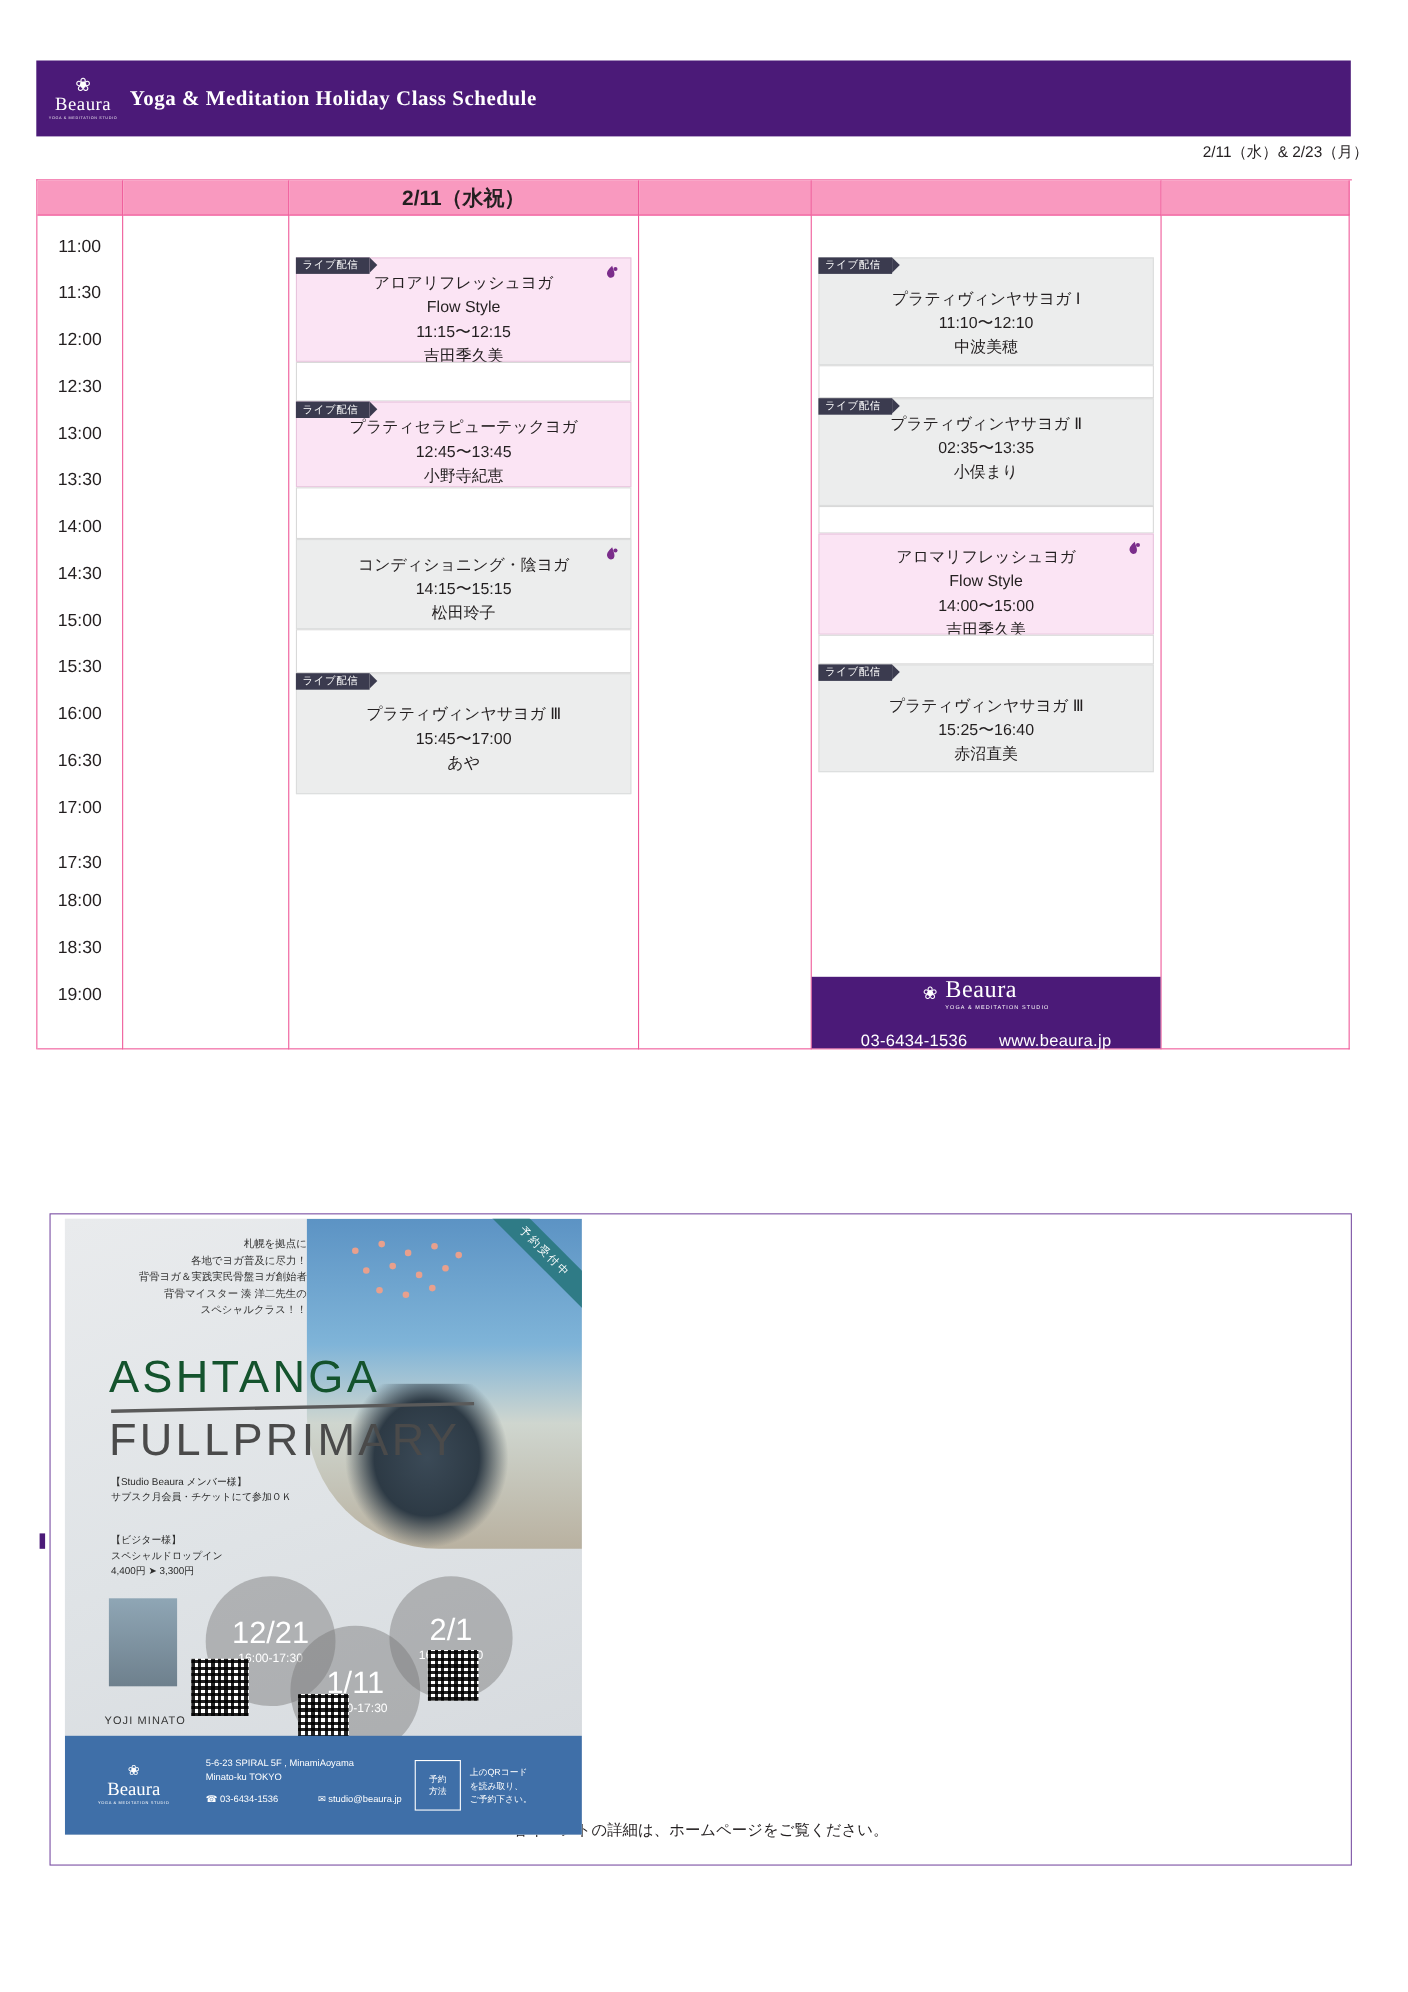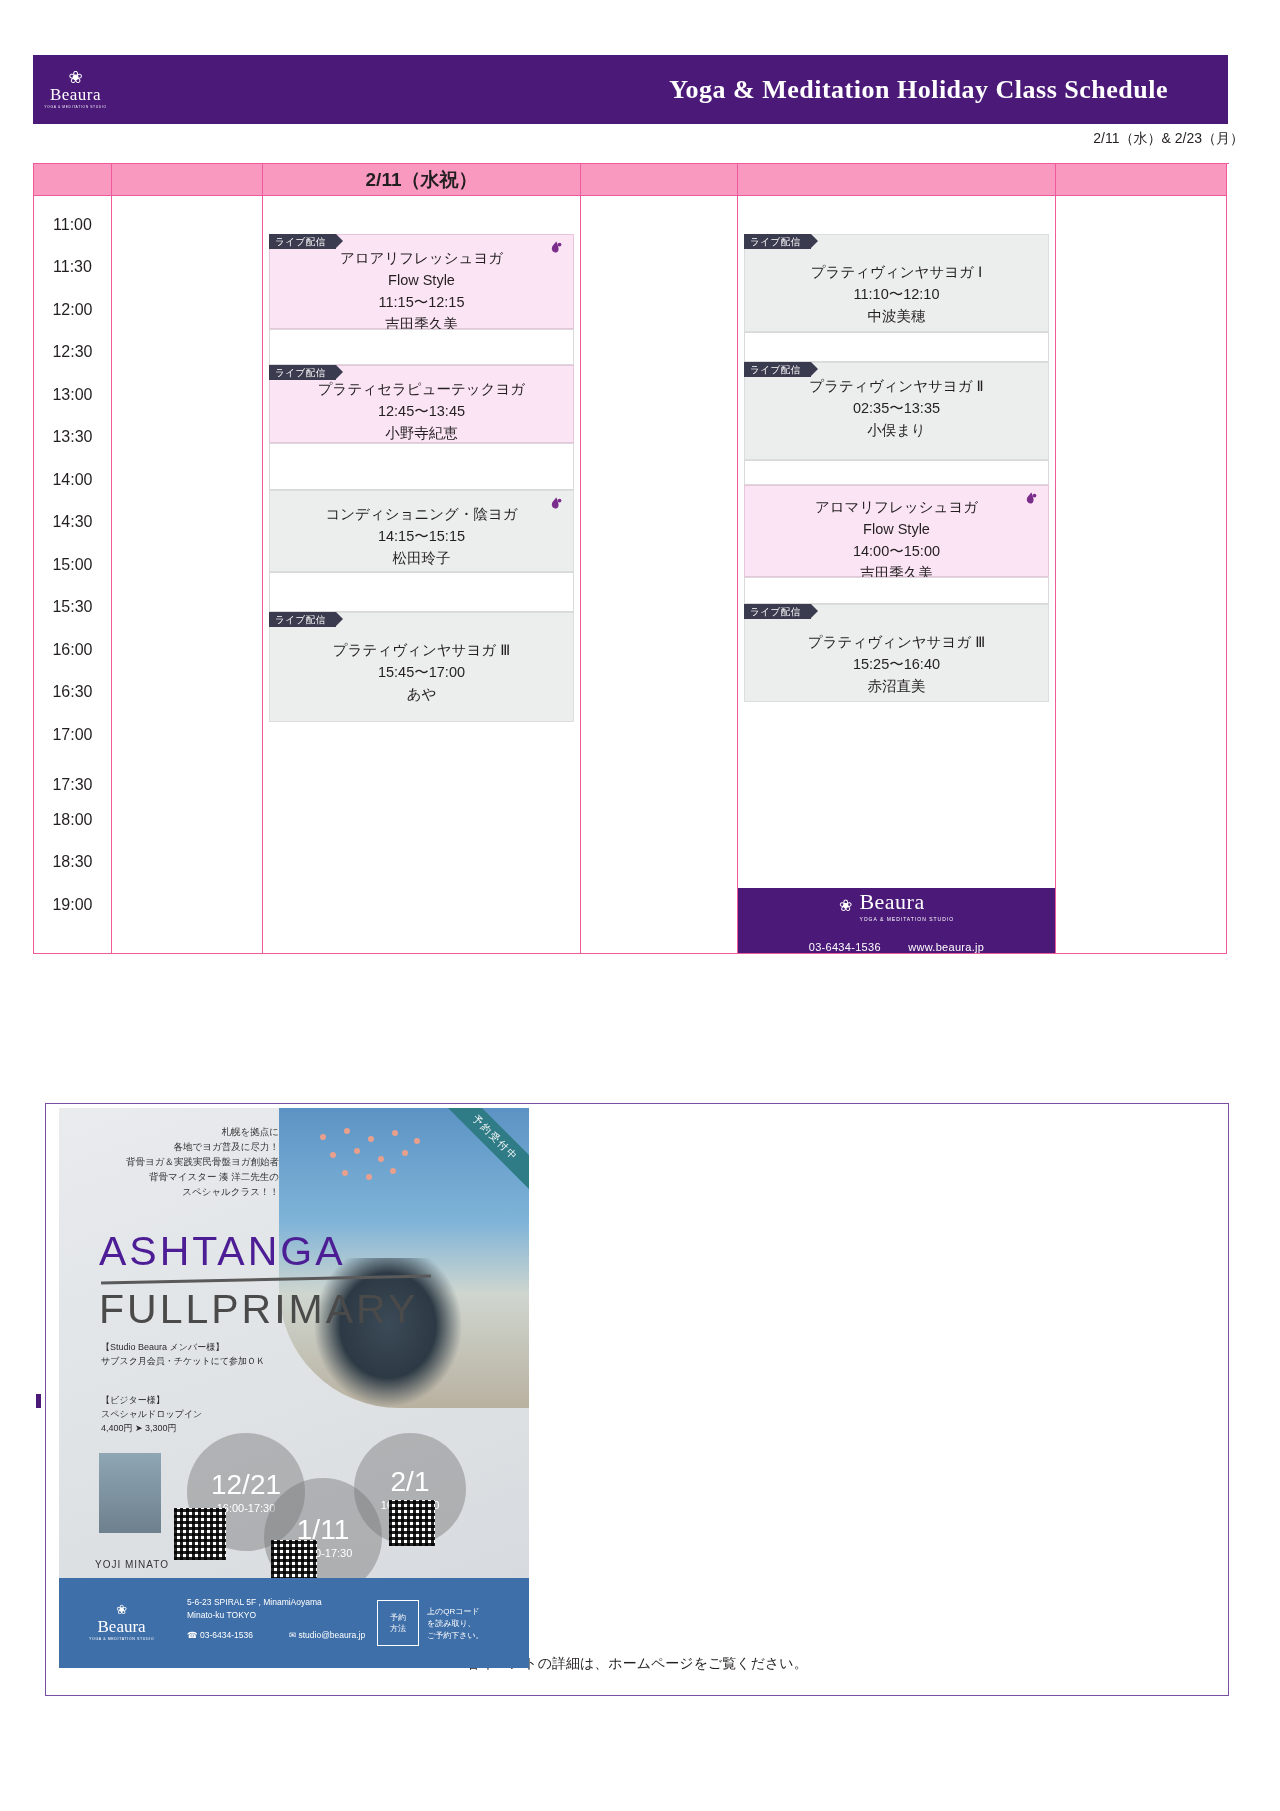--- a/index.html
+++ b/index.html
@@ -54,24 +54,24 @@
     line-height: 18px;
   }
   .logo-sub {
     font-size: 3.4px;
     letter-spacing: 0.6px;
     line-height: 6px;
     opacity: 0.9;
   }
   .header-title {
     flex: 1;
-    text-align: right;
+    text-align: left;
     color: #ffffff;
     font-family: "Liberation Serif", serif;
-    font-size: 26px;
+    font-size: 19px;
     font-weight: bold;
     letter-spacing: 0.5px;
     padding-right: 60px;
   }
 
   .date-note {
     position: absolute;
     right: 36px;
     top: 130px;
     font-size: 14px;
@@ -225,21 +225,21 @@
     font-family: "Liberation Serif", serif;
     font-size: 22px;
     letter-spacing: 0.5px;
   }
   .footer-logo .fl-sub {
     font-size: 5px;
     letter-spacing: 1px;
     margin-top: 1px;
   }
   .footer-logo .fl-contact {
-    font-size: 11px;
+    font-size: 15px;
     margin-top: 19px;
     letter-spacing: 0.3px;
   }
   .footer-logo .fl-contact span { margin: 0 12px; }
 
   
   .event-band {
     position: absolute;
     left: 33px;
     top: 1060px;
@@ -350,21 +350,21 @@
     line-height: 15px;
     color: #333;
     text-align: right;
   }
   .flyer-h1 {
     position: absolute;
     left: 40px;
     top: 120px;
     font-size: 41px;
     letter-spacing: 3px;
-    color: #4c1d95;
+    color: #14532d;
   }
   .flyer-h2 {
     position: absolute;
     left: 40px;
     top: 178px;
     font-size: 41px;
     letter-spacing: 3px;
     color: #4a4a4a;
   }
   .flyer-rule {

